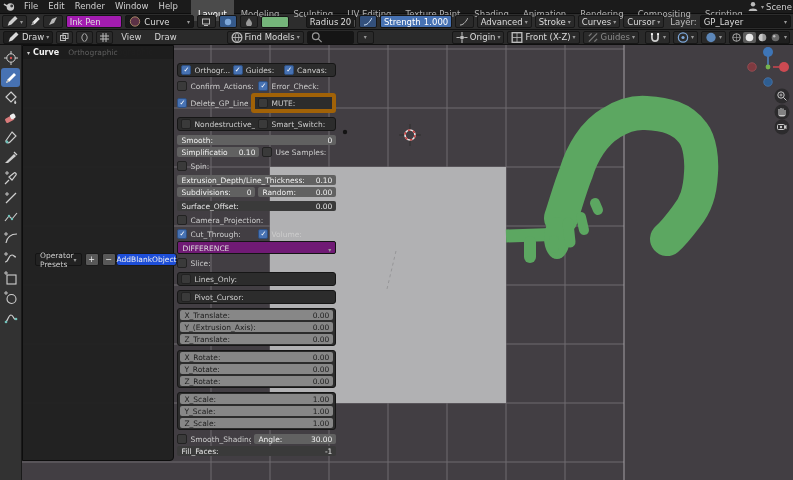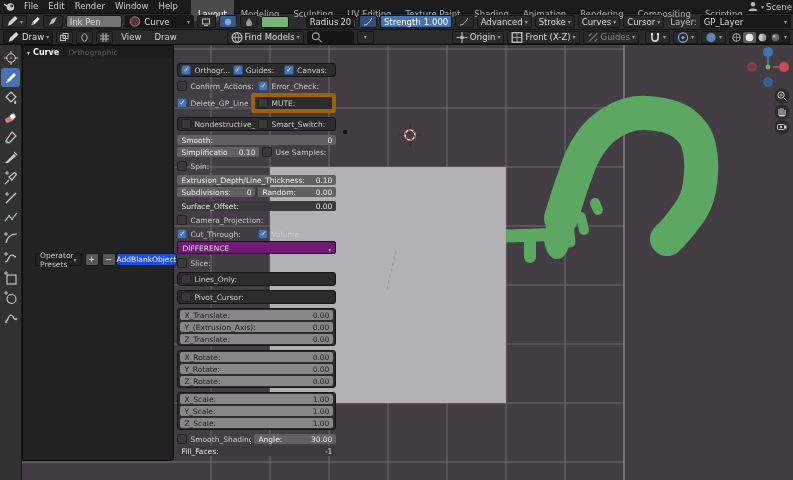--- a/index.html
+++ b/index.html
@@ -123,21 +123,21 @@
     </span>
     <svg class="ico" width="15" height="13" viewBox="0 0 15 13">
         <path d="M2 12 L4 7 L11 0 L14 3 L7 10 Z" fill="#e8e8e8"></path>
         <path d="M2 12 L4 7 L6 9 Z" fill="#8a8a8a"></path>
       </svg>
     <span class="w btn ico" style="width:13px">
       <svg width="9" height="9" viewBox="0 0 9 9">
           <path d="M0 8 L3 2 L8 0 L5 6 Z" fill="#b8b8b8"></path>
         </svg>
     </span>
-    <span class="w" style="width:56px;background:#737373">
+    <span class="w" style="width:56px;background:#a21caf">
       <span>Ink Pen</span>
     </span>
     <span class="w" style="width:70px;justify-content:space-between;background:#181818">
       <span style="display:inline-flex;align-items:center;gap:3px">
         <svg class="ico" width="8" height="8" viewBox="0 0 8 8">
             <circle cx="4" cy="4" r="3.4" fill="#5c3146" stroke="#a86" stroke-width="0.7"></circle>
           </svg>
         <span>Curve</span>
       </span>
       <span class="chev">▾</span>

